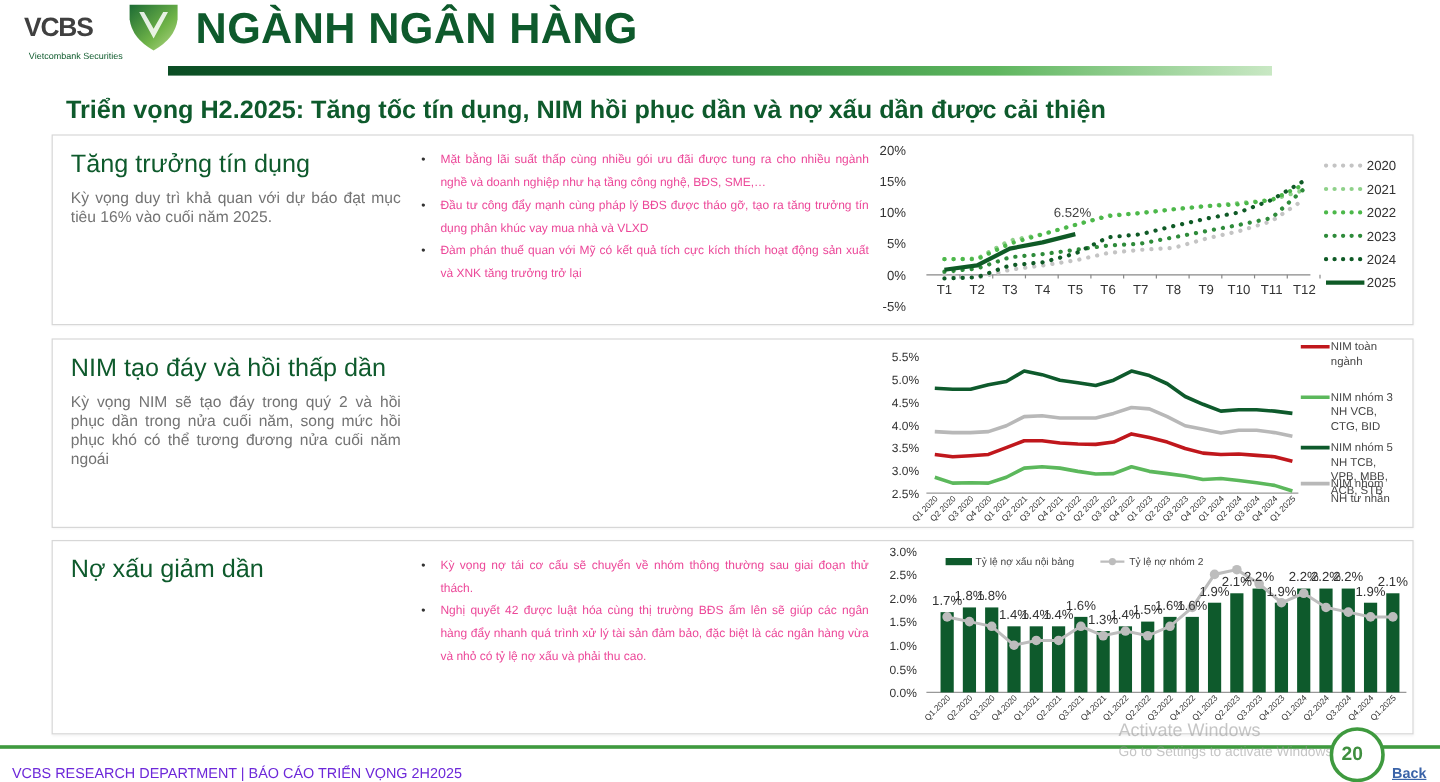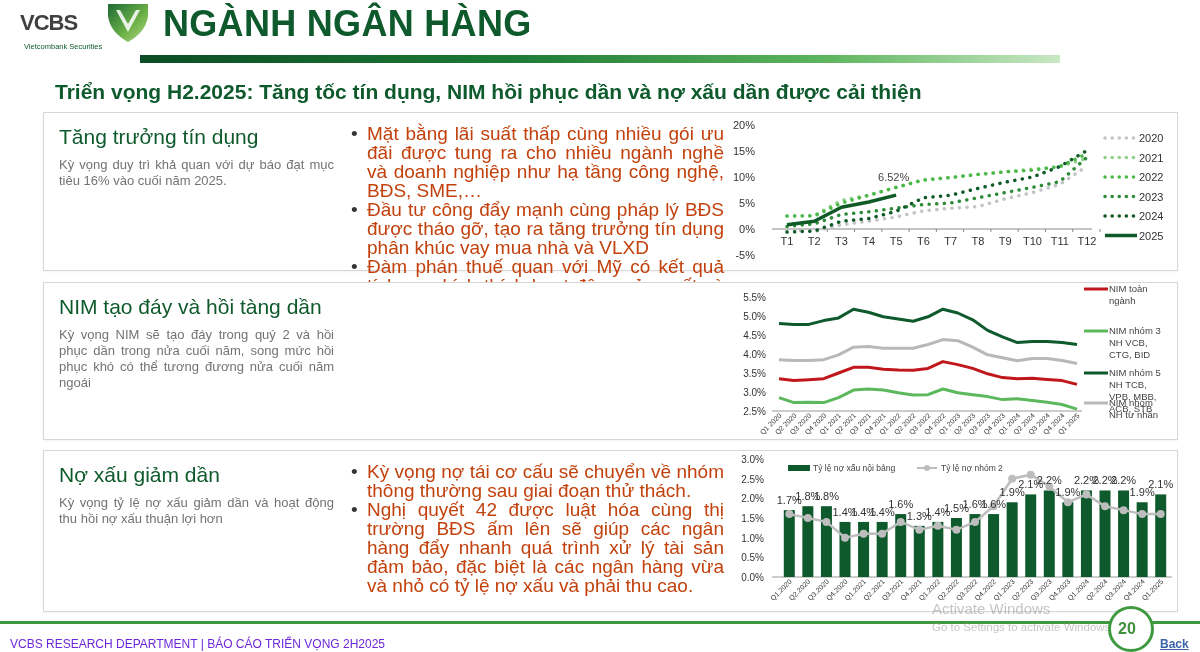--- a/index.html
+++ b/index.html
@@ -19,21 +19,21 @@
 
   .panel { position: absolute; left: 43px; width: 1135px; border: 1px solid #d7d7d7; background: #fff; box-shadow: 0 1px 2px rgba(0,0,0,0.05); }
   .panel-1 { top: 112px; height: 159px; }
   .panel-2 { top: 282px; height: 158px; }
   .panel-3 { top: 450px; height: 162px; }
 
   .p-head { position: absolute; left: 15px; top: 12px; font-size: 21px; font-weight: normal; color: #0e5a2c; white-space: nowrap; }
   .p-desc { position: absolute; left: 15px; top: 44px; width: 275px; font-size: 13px; line-height: 16px; color: #737373; text-align: justify; }
 
   .p-bullets { position: absolute; left: 305px; top: 11px; width: 375px; list-style: none; }
-  .p-bullets li { position: relative; padding-left: 18px; font-size: 19px; line-height: 19px; color: #c2410c; text-align: justify; }
+  .p-bullets li { position: relative; padding-left: 18px; font-size: 10px; line-height: 19px; color: #ec4899; text-align: justify; }
   .p-bullets li::before { content: "•"; position: absolute; left: 2px; top: 0; color: #333; }
 
   .chart { position: absolute; }
   .chart svg { display: block; }
   .chart text { font-family: "Liberation Sans", sans-serif; }
 
   .footer-line { position: absolute; left: 0; top: 621px; width: 1200px; height: 3px; background: #3f9a3f; }
   .footer-text { position: absolute; left: 10px; top: 637px; font-size: 12px; color: #6d28d9; }
   .page-circle { position: absolute; left: 1108px; top: 606px; width: 46px; height: 46px; border: 3px solid #3f9a3f; border-radius: 50%; background: #fff; }
   .page-num { position: absolute; left: 1118px; top: 620px; font-size: 16px; font-weight: bold; color: #3f8f3f; }
@@ -122,21 +122,21 @@
         <text x="412" y="87.5" font-size="11" fill="#333">2023</text>
         <line x1="378" y1="103" x2="410" y2="103" stroke="#0f5a26" stroke-width="3.5" stroke-dasharray="0.1 7" stroke-linecap="round"></line>
         <text x="412" y="107" font-size="11" fill="#333">2024</text>
         <line x1="378" y1="122.5" x2="410" y2="122.5" stroke="#0f5a26" stroke-width="3.5"></line>
         <text x="412" y="126.5" font-size="11" fill="#333">2025</text>
       </svg>
     </div>
 </div>
 
 <div class="panel panel-2">
-  <div class="p-head">NIM tạo đáy và hồi tàng dần</div>
+  <div class="p-head">NIM tạo đáy và hồi thấp dần</div>
   <div class="p-desc">Kỳ vọng NIM sẽ tạo đáy trong quý 2 và hồi phục dần trong nửa cuối năm, song mức hồi phục khó có thể tương đương nửa cuối năm ngoái</div>
   <div class="chart" id="chart-nim" style="left:688px; top:0px; width:445px; height:156px;">
       <svg width="445" height="156">
         <text x="34" y="18" font-size="10" fill="#333" text-anchor="end">5.5%</text>
         <text x="34" y="37" font-size="10" fill="#333" text-anchor="end">5.0%</text>
         <text x="34" y="56" font-size="10" fill="#333" text-anchor="end">4.5%</text>
         <text x="34" y="75" font-size="10" fill="#333" text-anchor="end">4.0%</text>
         <text x="34" y="94" font-size="10" fill="#333" text-anchor="end">3.5%</text>
         <text x="34" y="113" font-size="10" fill="#333" text-anchor="end">3.0%</text>
         <text x="34" y="132" font-size="10" fill="#333" text-anchor="end">2.5%</text>
@@ -173,21 +173,20 @@
         <line x1="352" y1="90" x2="376" y2="90" stroke="#0e5a2c" stroke-width="3"></line>
         <text x="377" y="93" font-size="9.5" fill="#444"><tspan x="377" dy="0">NIM nhóm 5</tspan><tspan x="377" dy="12">NH TCB,</tspan><tspan x="377" dy="12">VPB, MBB,</tspan><tspan x="377" dy="12">ACB, STB</tspan></text>
         <line x1="352" y1="120" x2="376" y2="120" stroke="#b8b8b8" stroke-width="3"></line>
         <text x="377" y="123" font-size="9.5" fill="#444"><tspan x="377" dy="0">NIM nhóm</tspan><tspan x="377" dy="12">NH tư nhân</tspan></text>
       </svg>
     </div>
 </div>
 
 <div class="panel panel-3">
   <div class="p-head">Nợ xấu giảm dần</div>
-  <div class="p-desc">Kỳ vọng tỷ lệ nợ xấu giảm dần và hoạt động thu hồi nợ xấu thuận lợi hơn</div>
   <ul class="p-bullets">
     <li>Kỳ vọng nợ tái cơ cấu sẽ chuyển về nhóm thông thường sau giai đoạn thử thách.</li>
     <li>Nghị quyết 42 được luật hóa cùng thị trường BĐS ấm lên sẽ giúp các ngân hàng đẩy nhanh quá trình xử lý tài sản đảm bảo, đặc biệt là các ngân hàng vừa và nhỏ có tỷ lệ nợ xấu và phải thu cao.</li>
   </ul>
   <div class="chart" id="chart-npl" style="left:688px; top:0px; width:445px; height:160px;">
       <svg width="445" height="160">
         <text x="32" y="12" font-size="10" fill="#333" text-anchor="end">3.0%</text>
         <text x="32" y="31.666666666666657" font-size="10" fill="#333" text-anchor="end">2.5%</text>
         <text x="32" y="51.33333333333334" font-size="10" fill="#333" text-anchor="end">2.0%</text>
         <text x="32" y="71" font-size="10" fill="#333" text-anchor="end">1.5%</text>

